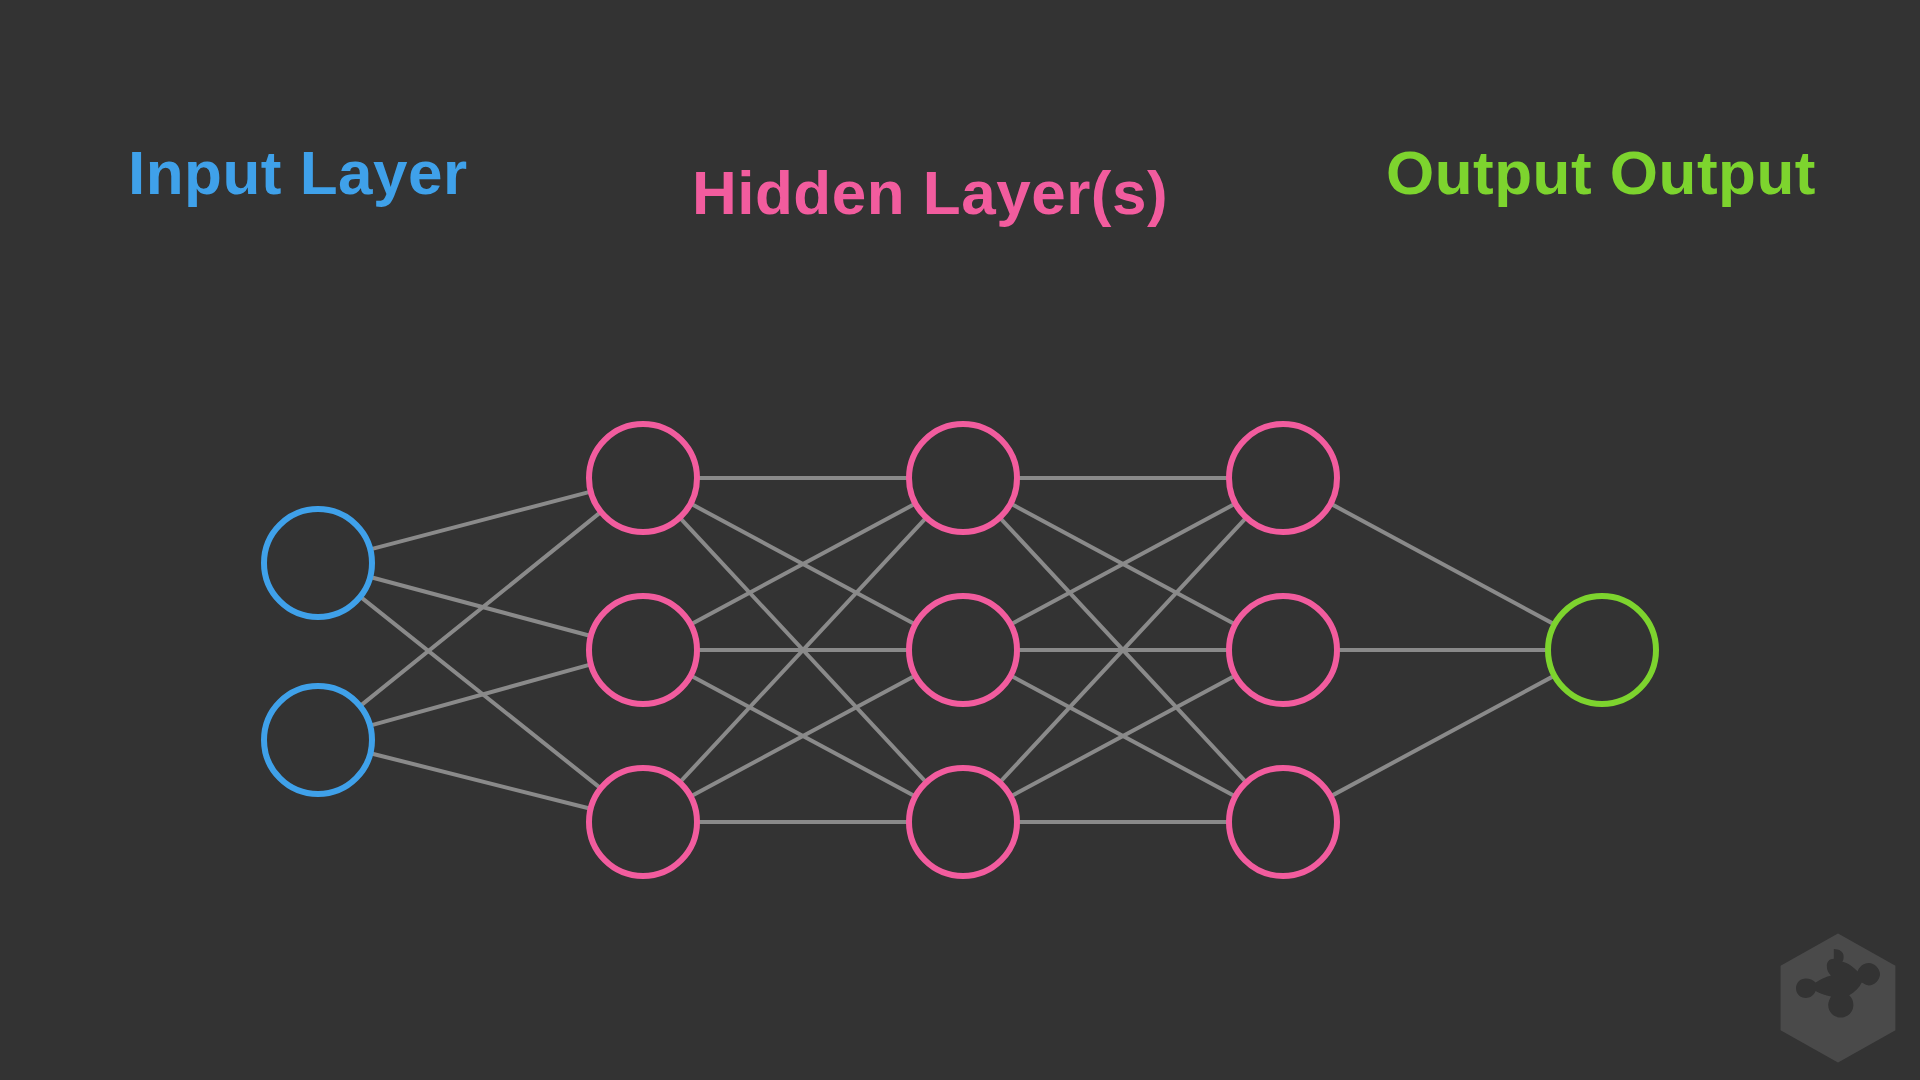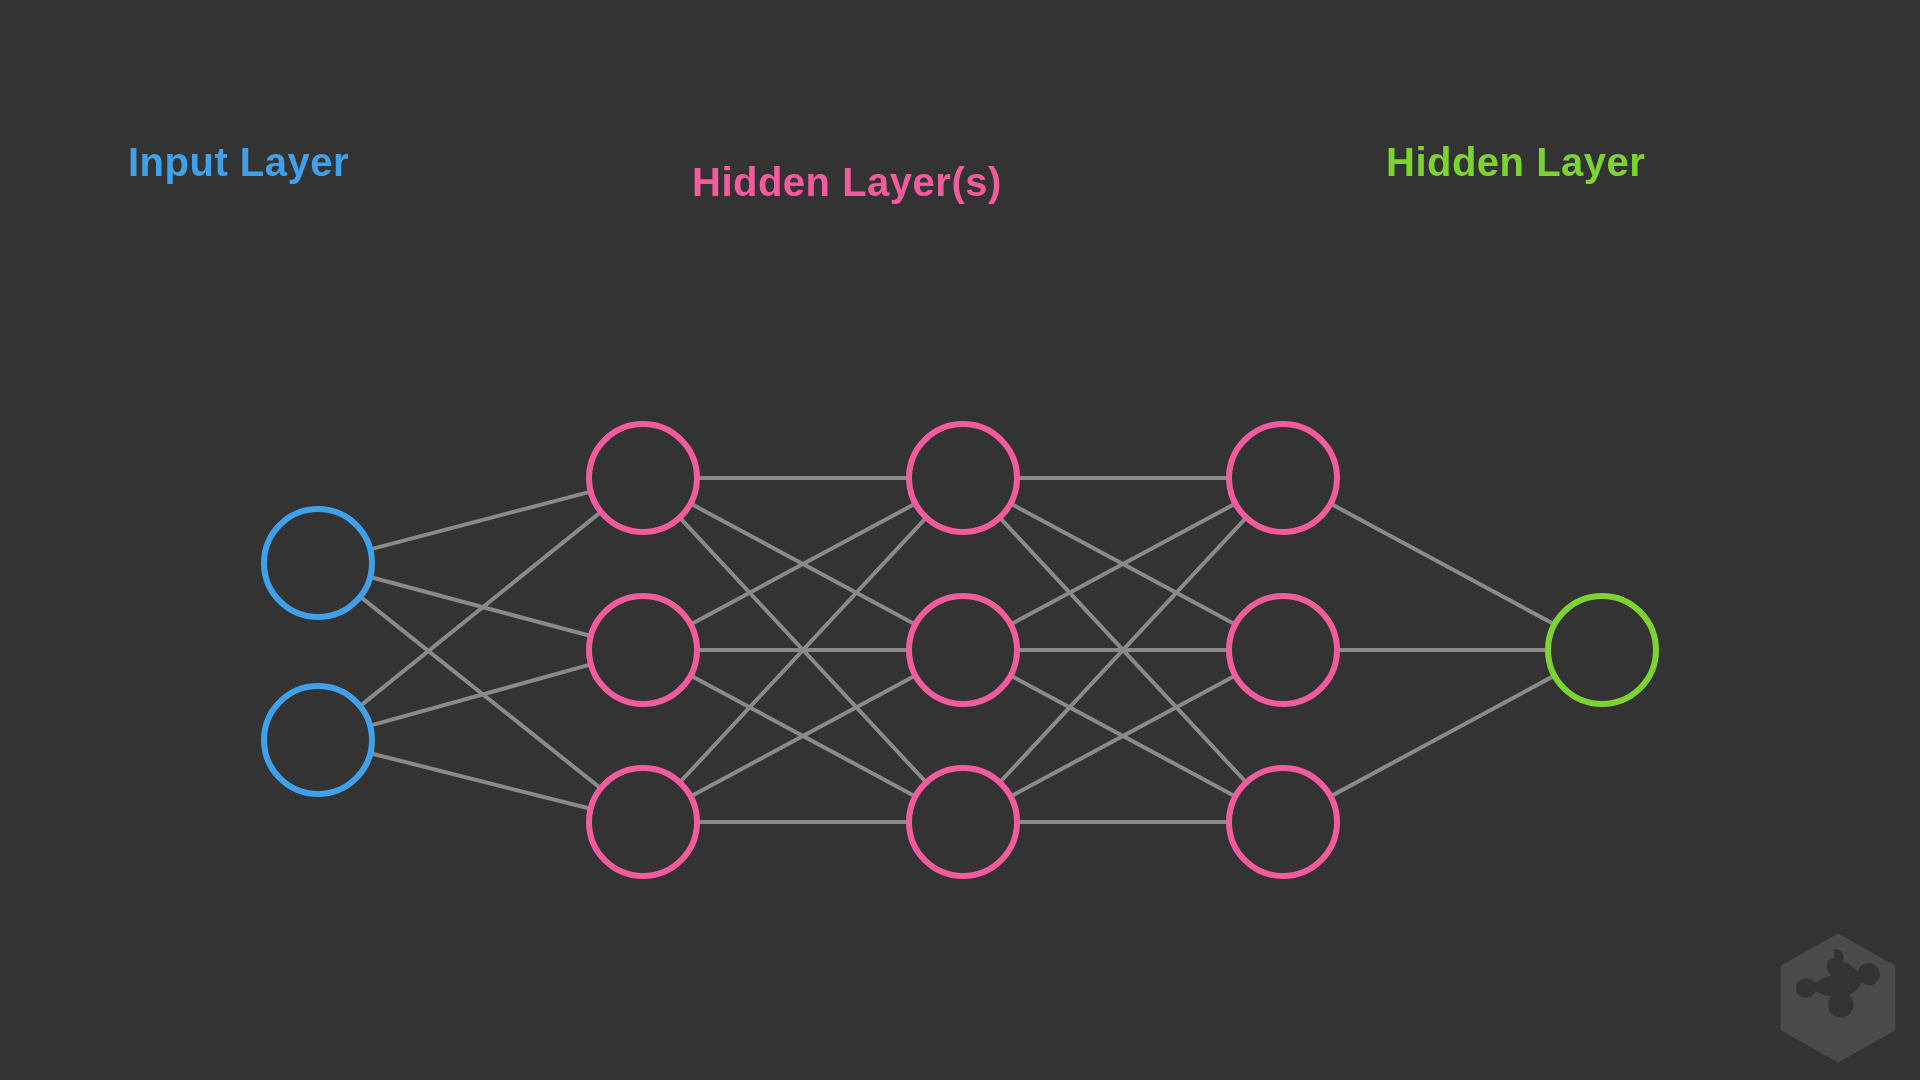--- a/index.html
+++ b/index.html
@@ -23,21 +23,21 @@
   #nn-svg {
     position: absolute;
     inset: 0;
     width: 1920px;
     height: 1080px;
     display: block;
   }
   .layer-label {
     position: absolute;
     font-weight: 700;
-    font-size: 40px;
+    font-size: 62px;
     letter-spacing: 0.5px;
     white-space: nowrap;
     line-height: 1;
     user-select: none;
   }
   #label-input  { left: 128px;  top: 142px; }
   #label-hidden { left: 692px;  top: 142px; margin-top: 20px; }
   #label-output { left: 1386px; top: 142px; }
   #watermark {
     position: absolute;
@@ -96,21 +96,21 @@
         <circle cx="1283" cy="650" r="54" fill="none" stroke="#F25C9E" stroke-width="6"></circle>
         <circle cx="1283" cy="822" r="54" fill="none" stroke="#F25C9E" stroke-width="6"></circle>
         <circle cx="1602" cy="650" r="54" fill="none" stroke="#7DD42E" stroke-width="6"></circle>
       </g>
   </svg>
 
   <div class="layer-label" id="label-input" style="color: rgb(63, 161, 234);">Input Layer</div>
 
   <div class="layer-label" id="label-hidden" style="color: rgb(242, 92, 158);">Hidden Layer(s)</div>
 
-  <div class="layer-label" id="label-output" style="color: rgb(125, 212, 46);">Hidden Layer</div>
+  <div class="layer-label" id="label-output" style="color: rgb(125, 212, 46);">Output Output</div>
 
   <svg id="watermark" viewBox="0 0 100 100" xmlns="http://www.w3.org/2000/svg">
     <path id="wm-hex" d="M50 4 L91 27 L91 73 L50 96 L9 73 L9 27 Z" fill="#4D4D4D"></path>
     <path id="wm-glyph" d="M47 22
              c-3 0 -5 2 -5 5 c0 3 1 5 3 7
              c-4 1 -8 3 -11 5
              c-2 -2 -4 -3 -7 -3
              c-4 0 -7 3 -7 7 c0 4 3 7 7 7
              c3 0 6 -2 7 -5
              c3 2 7 3 11 4

